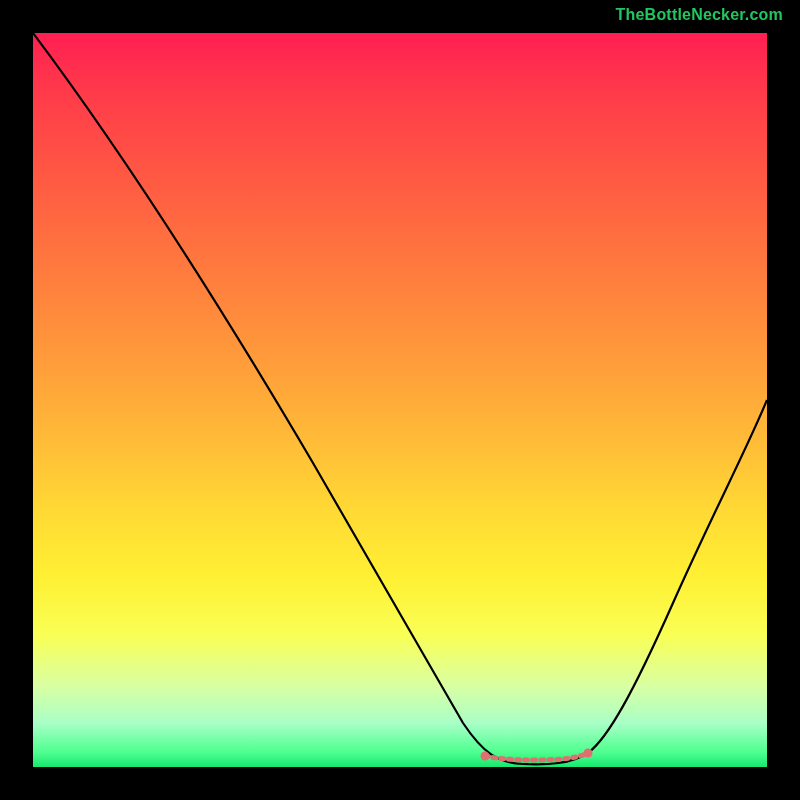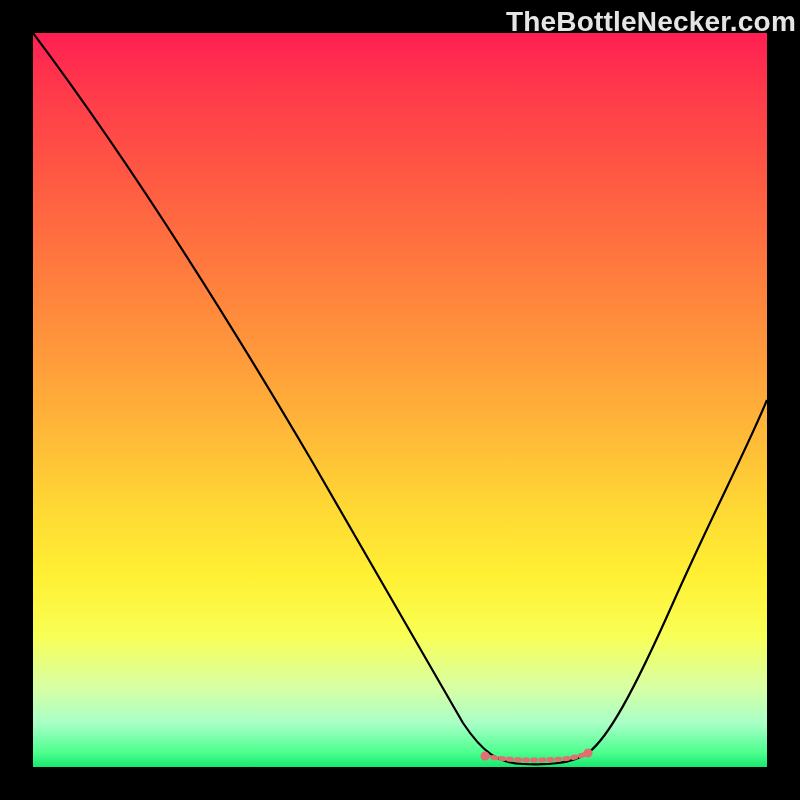--- a/index.html
+++ b/index.html
@@ -13,23 +13,23 @@
   }
   .frame {
     position: relative;
     width: 800px;
     height: 800px;
     background: #000;
   }
   .watermark {
     position: absolute;
     top: 6px;
-    right: 4px;
-    color: #e5e5e5;
-    font-size: 28px;
+    right: 17px;
+    color: #22c55e;
+    font-size: 16px;
     font-weight: 600;
     letter-spacing: 0.2px;
     z-index: 10;
   }
   .plot {
     position: absolute;
     left: 33px;
     top: 33px;
     width: 734px;
     height: 734px;

